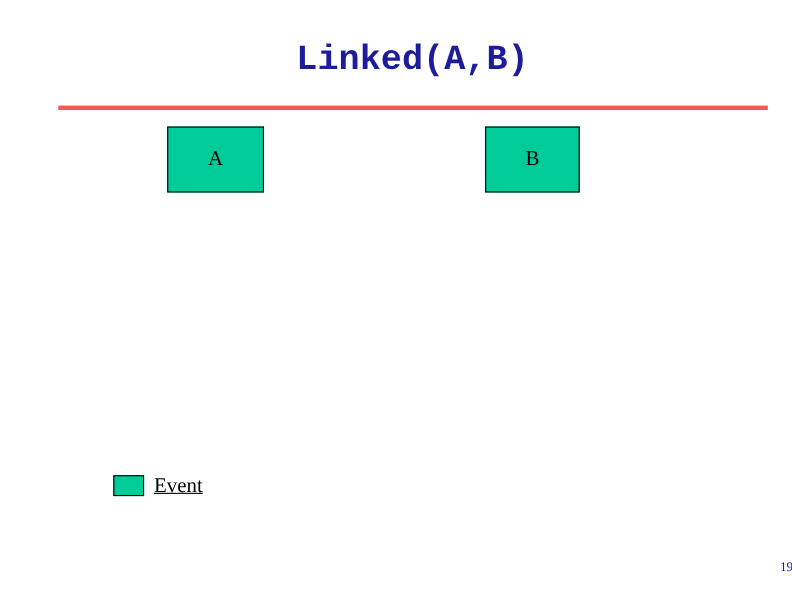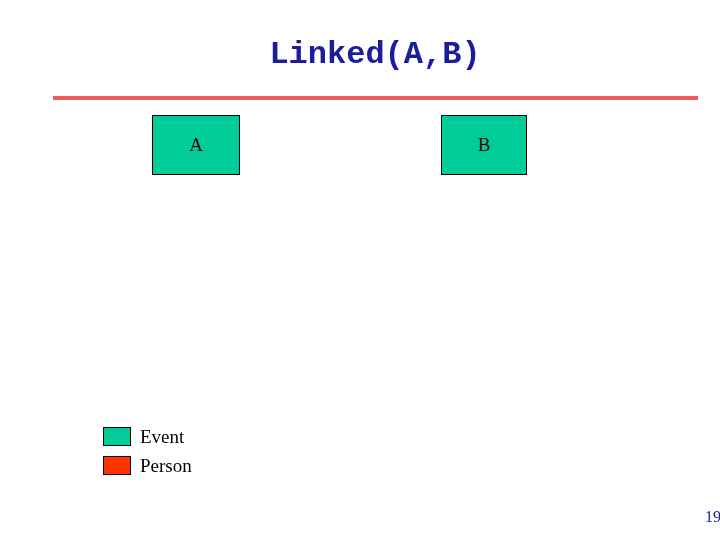--- a/index.html
+++ b/index.html
@@ -64,42 +64,43 @@
     width: 84px;
     height: 58px;
   }
   .legend {
     position: absolute;
     left: 88px;
     top: 422px;
   }
   .legend-row {
     display: flex;
-    align-items: center;
+    align-items: flex-end;
     height: 29px;
+    text-decoration: underline;
   }
   .swatch {
     width: 28px;
     height: 19px;
     border: 1px solid #000000;
     margin-right: 9px;
     box-sizing: border-box;
   }
   .legend-label {
     font-family: "Liberation Serif", serif;
     font-size: 19px;
     color: #000000;
     line-height: 19px;
   }
   .page-number {
     position: absolute;
     right: 14px;
     top: 508px;
     font-family: "Liberation Serif", serif;
-    font-size: 16px;
+    font-size: 12px;
     color: #1d1d9c;
   }
 </style>
 </head>
 <body>
 
 <div class="slide">
 
   <div class="slide-title">Linked(A,B)</div>
 
@@ -111,21 +112,17 @@
 
   <div class="node" id="node-b">
     <span>B</span>
   </div>
 
   <div class="legend">
     <div class="legend-row">
       <span class="swatch" style="background:#00cc99"></span>
       <span class="legend-label">Event</span>
     </div>
-    <div class="legend-row">
-      <span class="swatch" style="background:#ff3300"></span>
-      <span class="legend-label">Person</span>
-    </div>
   </div>
 
   <div class="page-number">19</div>
 
 </div>
 
 </body></html>

